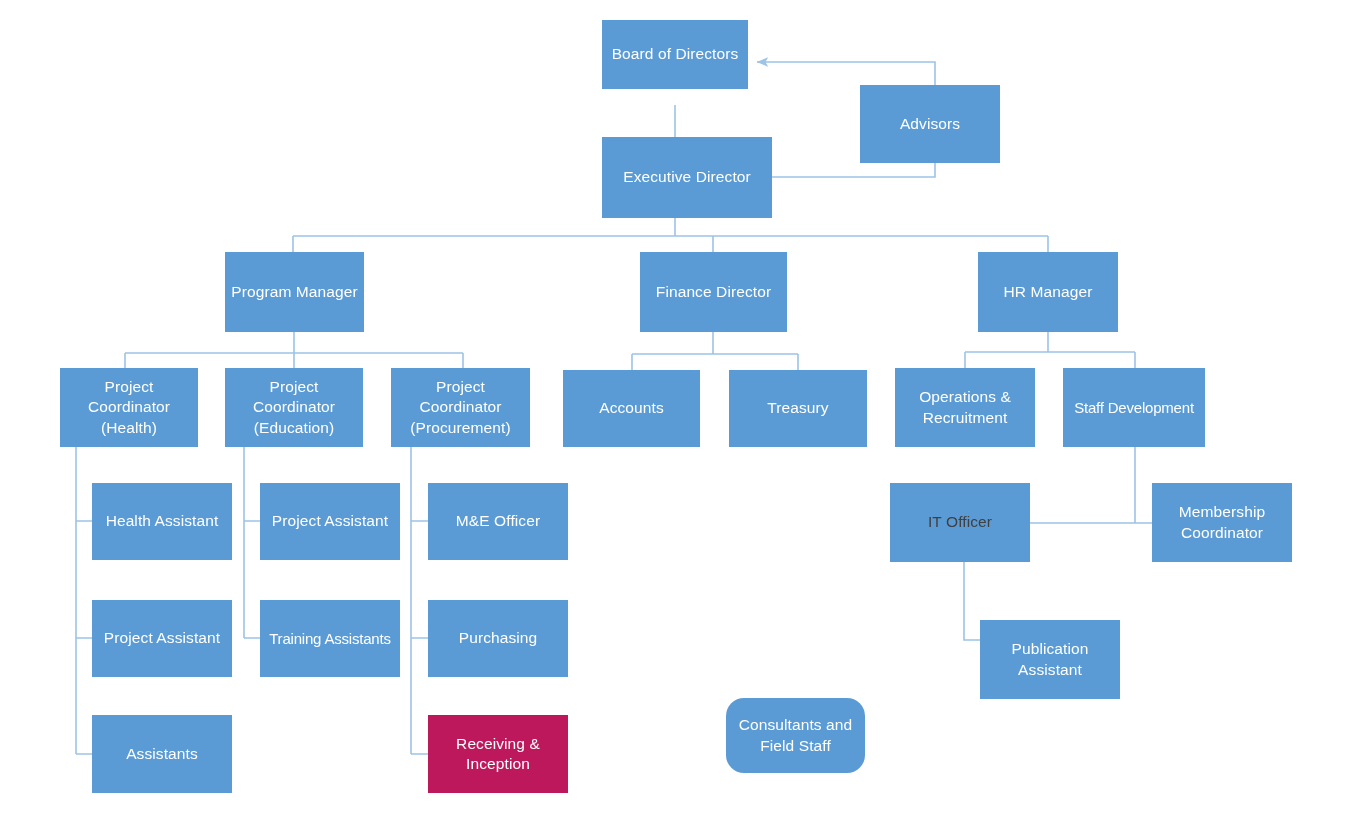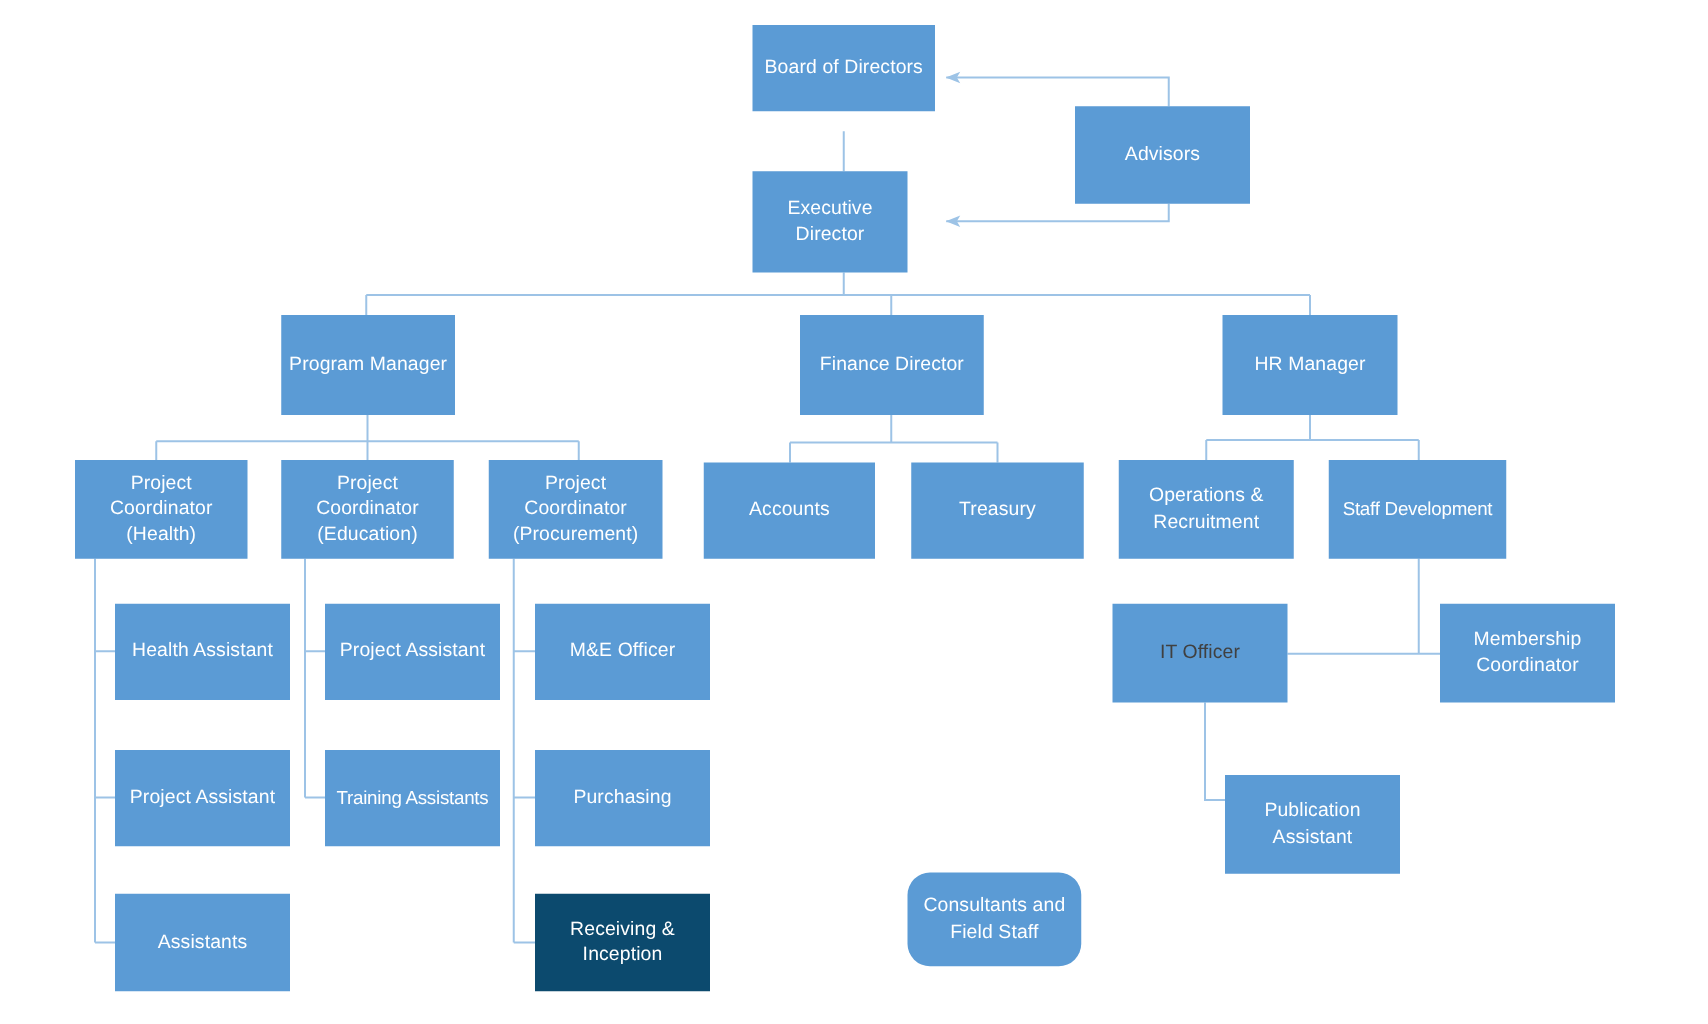--- a/index.html
+++ b/index.html
@@ -85,21 +85,21 @@
       <path d="M 1135 447 L 1135 523
                M 1030 523 L 1152 523"></path>
 
       <path d="M 964 562 L 964 640 L 980 640"></path>
     </g>
   </svg>
 
   <div id="nodes">
       <div class="node" style="left: 602px; top: 20px; width: 146px; height: 69px; background: rgb(91, 155, 213); color: rgb(255, 255, 255);">Board of Directors</div>
       <div class="node" style="left: 860px; top: 85px; width: 140px; height: 78px; background: rgb(91, 155, 213); color: rgb(255, 255, 255);">Advisors</div>
-      <div class="node" style="left: 602px; top: 137px; width: 124px; height: 81px; background: rgb(91, 155, 213); color: rgb(255, 255, 255);">Executive Director</div>
+      <div class="node" style="left: 602px; top: 137px; width: 170px; height: 81px; background: rgb(91, 155, 213); color: rgb(255, 255, 255);">Executive Director</div>
       <div class="node" style="left: 225px; top: 252px; width: 139px; height: 80px; background: rgb(91, 155, 213); color: rgb(255, 255, 255);">Program Manager</div>
       <div class="node" style="left: 640px; top: 252px; width: 147px; height: 80px; background: rgb(91, 155, 213); color: rgb(255, 255, 255);">Finance Director</div>
       <div class="node" style="left: 978px; top: 252px; width: 140px; height: 80px; background: rgb(91, 155, 213); color: rgb(255, 255, 255);">HR Manager</div>
       <div class="node" style="left: 60px; top: 368px; width: 138px; height: 79px; background: rgb(91, 155, 213); color: rgb(255, 255, 255);">Project
 Coordinator
 (Health)</div>
       <div class="node" style="left: 225px; top: 368px; width: 138px; height: 79px; background: rgb(91, 155, 213); color: rgb(255, 255, 255);">Project
 Coordinator
 (Education)</div>
       <div class="node" style="left: 391px; top: 368px; width: 139px; height: 79px; background: rgb(91, 155, 213); color: rgb(255, 255, 255);">Project
@@ -115,18 +115,18 @@
       <div class="node" style="left: 428px; top: 483px; width: 140px; height: 77px; background: rgb(91, 155, 213); color: rgb(255, 255, 255);">M&amp;E Officer</div>
       <div class="node" style="left: 890px; top: 483px; width: 140px; height: 79px; background: rgb(91, 155, 213); color: #404040;">IT Officer</div>
       <div class="node" style="left: 1152px; top: 483px; width: 140px; height: 79px; background: rgb(91, 155, 213); color: rgb(255, 255, 255);">Membership
 Coordinator</div>
       <div class="node" style="left: 92px; top: 600px; width: 140px; height: 77px; background: rgb(91, 155, 213); color: rgb(255, 255, 255);">Project Assistant</div>
       <div class="node tight" style="left: 260px; top: 600px; width: 140px; height: 77px; background: rgb(91, 155, 213); color: rgb(255, 255, 255);">Training Assistants</div>
       <div class="node" style="left: 428px; top: 600px; width: 140px; height: 77px; background: rgb(91, 155, 213); color: rgb(255, 255, 255);">Purchasing</div>
       <div class="node" style="left: 980px; top: 600px; width: 140px; height: 79px; background: rgb(91, 155, 213); color: rgb(255, 255, 255); margin-top: 20px;">Publication
 Assistant</div>
       <div class="node" style="left: 92px; top: 715px; width: 140px; height: 78px; background: rgb(91, 155, 213); color: rgb(255, 255, 255);">Assistants</div>
-      <div class="node" style="left: 428px; top: 715px; width: 140px; height: 78px; background: #0c4a6e; color: rgb(255, 255, 255); text-align: center;">Receiving &amp;
+      <div class="node" style="left: 428px; top: 715px; width: 140px; height: 78px; background: #be185d; color: rgb(255, 255, 255); text-align: center;">Receiving &amp;
 Inception</div>
       <div class="node" style="left: 726px; top: 698px; width: 139px; height: 75px; background: rgb(91, 155, 213); color: rgb(255, 255, 255); border-radius: 18px;">Consultants and
 Field Staff</div>
     </div>
 </div>
 
 </body></html>

